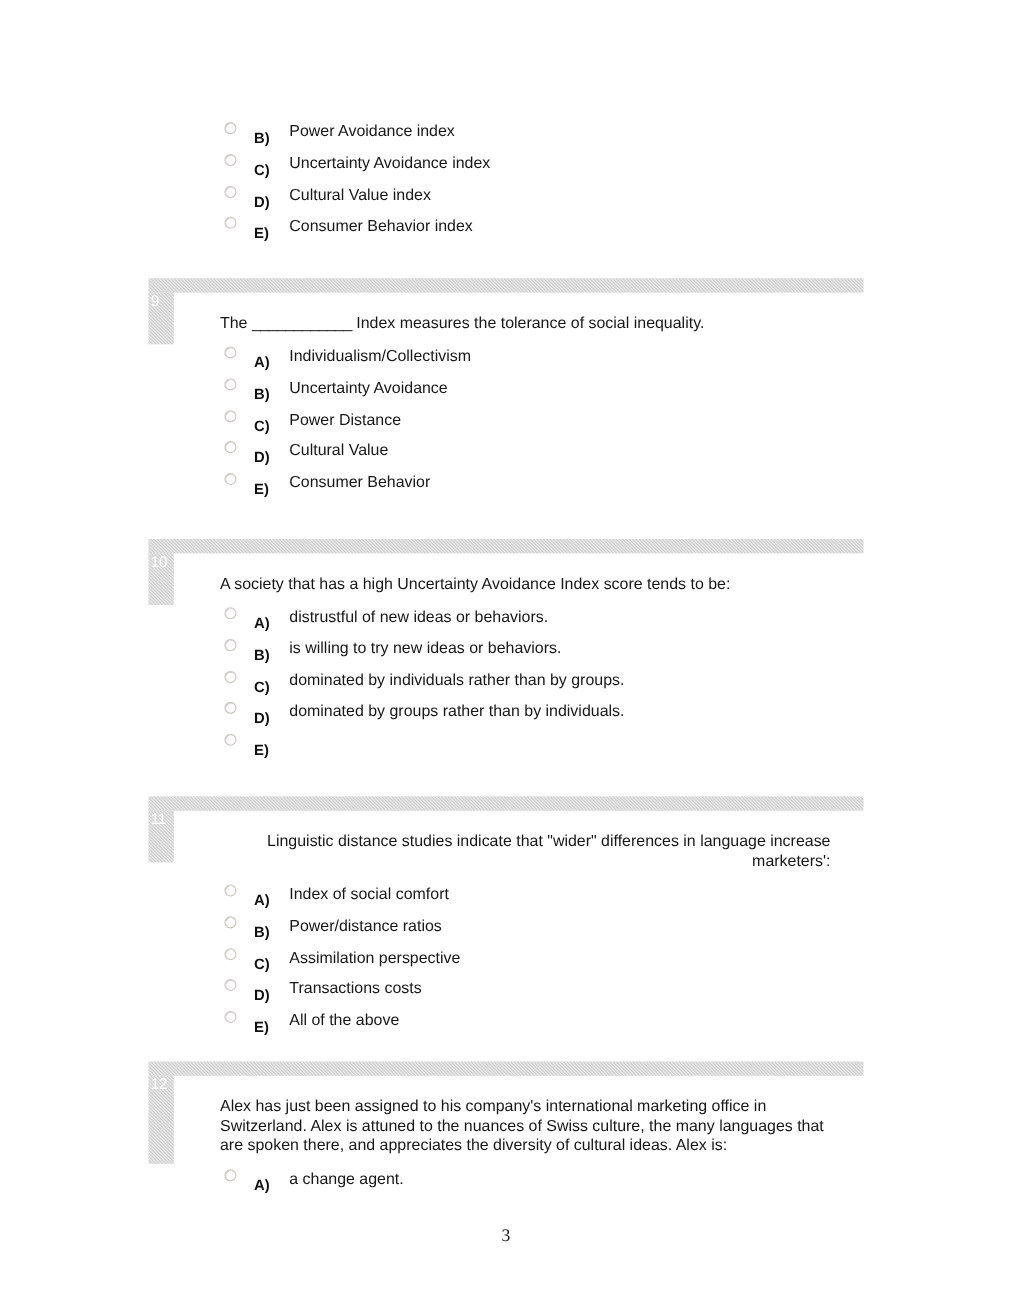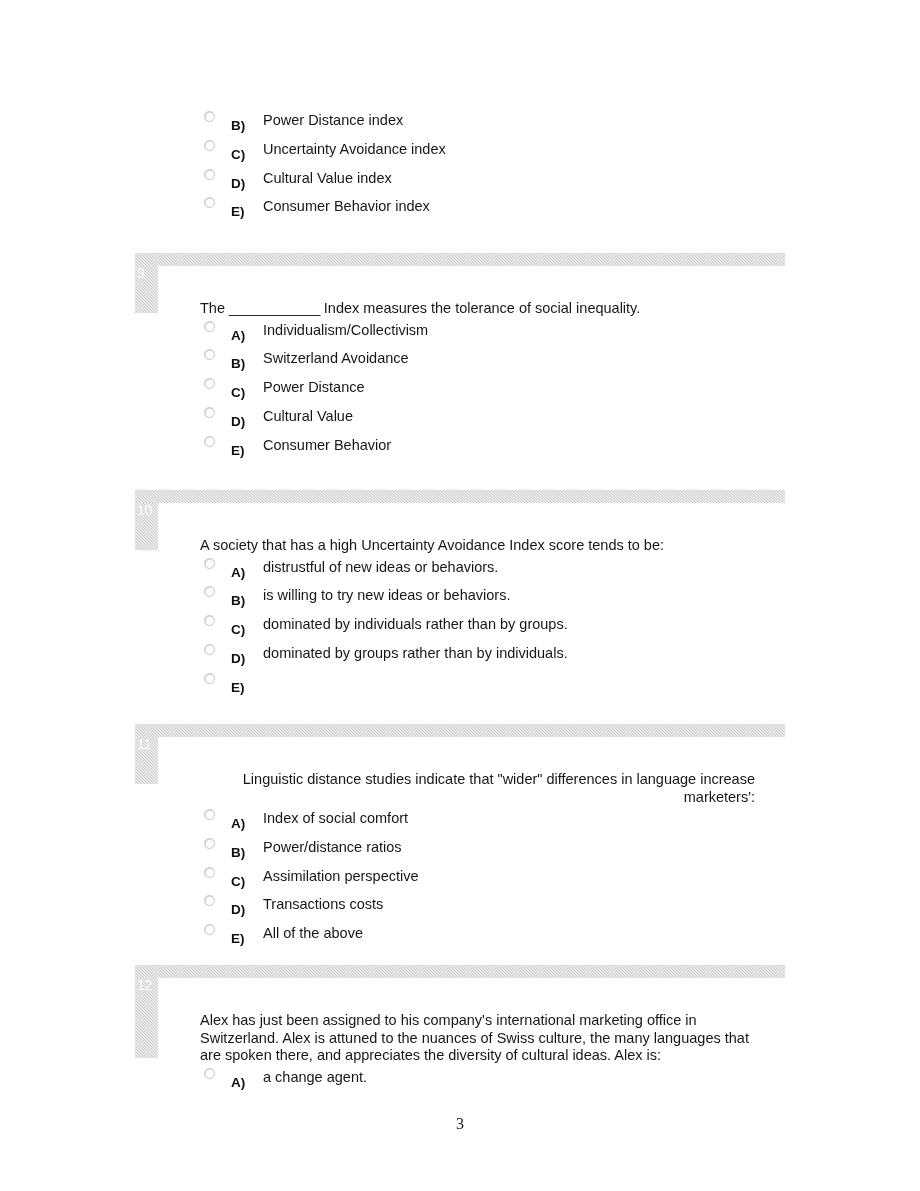--- a/index.html
+++ b/index.html
@@ -63,21 +63,21 @@
     font-size: 14px;
     font-weight: 400;
     line-height: 15px;
     text-align: left;
     padding-left: 2px;
     box-sizing: border-box;
     letter-spacing: -0.3px;
   }
   .qstem {
     margin-left: 200px;
-    padding-top: 34px;
+    padding-top: 20px;
     padding-right: 135px;
     font-size: 14.5px;
     line-height: 17.5px;
     color: #171717;
   }
   .blank {
     letter-spacing: -0.5px;
   }
 
   
@@ -135,21 +135,21 @@
 </head>
 <body>
 
 <div class="page">
 
   <div class="top-options">
     <div class="options">
       <div class="opt">
         <span class="radio"></span>
         <span class="optletter">B)</span>
-        <span class="opttext">Power Distance index</span>
+        <span class="opttext">Power Avoidance index</span>
       </div>
       <div class="opt">
         <span class="radio"></span>
         <span class="optletter">C)</span>
         <span class="opttext">Uncertainty Avoidance index</span>
       </div>
       <div class="opt">
         <span class="radio"></span>
         <span class="optletter">D)</span>
         <span class="opttext">Cultural Value index</span>
@@ -171,21 +171,21 @@
       </div>
       <div class="options">
         <div class="opt">
           <span class="radio"></span>
           <span class="optletter">A)</span>
           <span class="opttext">Individualism/Collectivism</span>
         </div>
         <div class="opt">
           <span class="radio"></span>
           <span class="optletter">B)</span>
-          <span class="opttext">Switzerland Avoidance</span>
+          <span class="opttext">Uncertainty Avoidance</span>
         </div>
         <div class="opt">
           <span class="radio"></span>
           <span class="optletter">C)</span>
           <span class="opttext">Power Distance</span>
         </div>
         <div class="opt">
           <span class="radio"></span>
           <span class="optletter">D)</span>
           <span class="opttext">Cultural Value</span>

